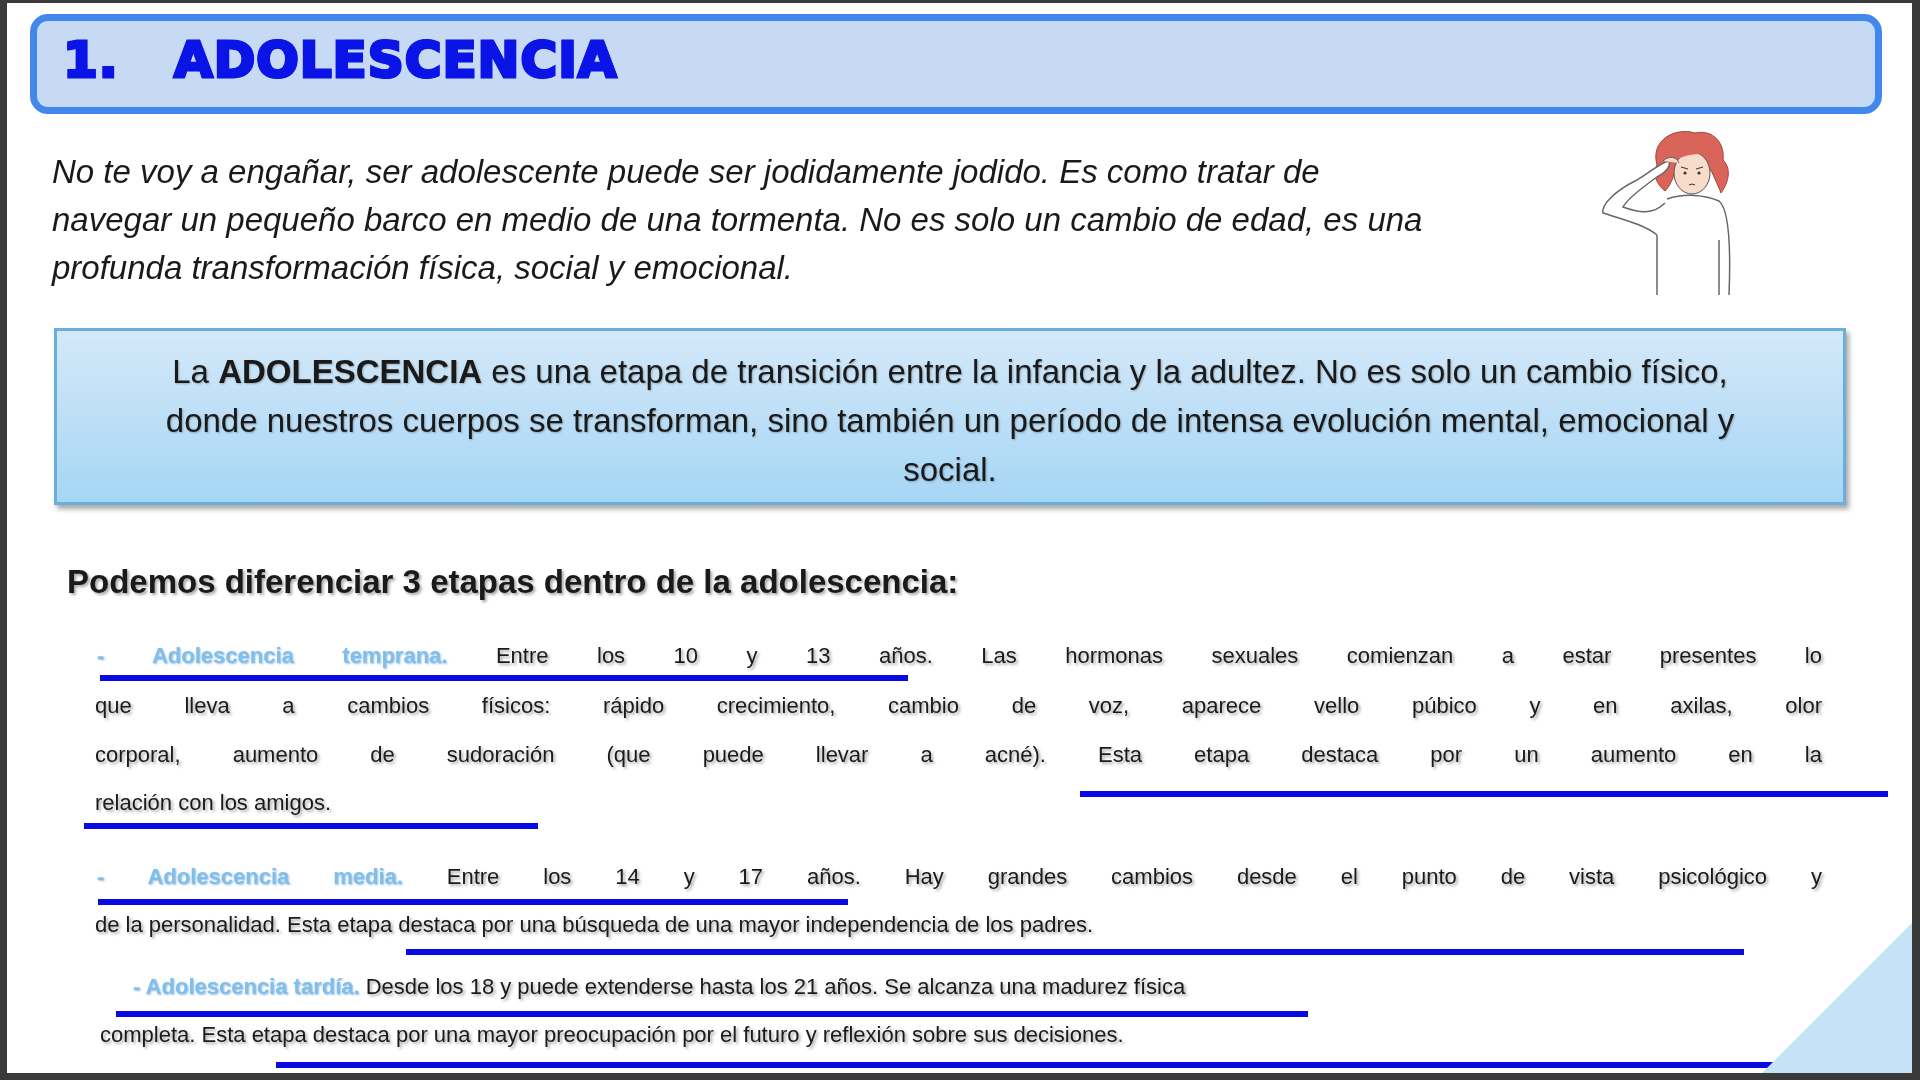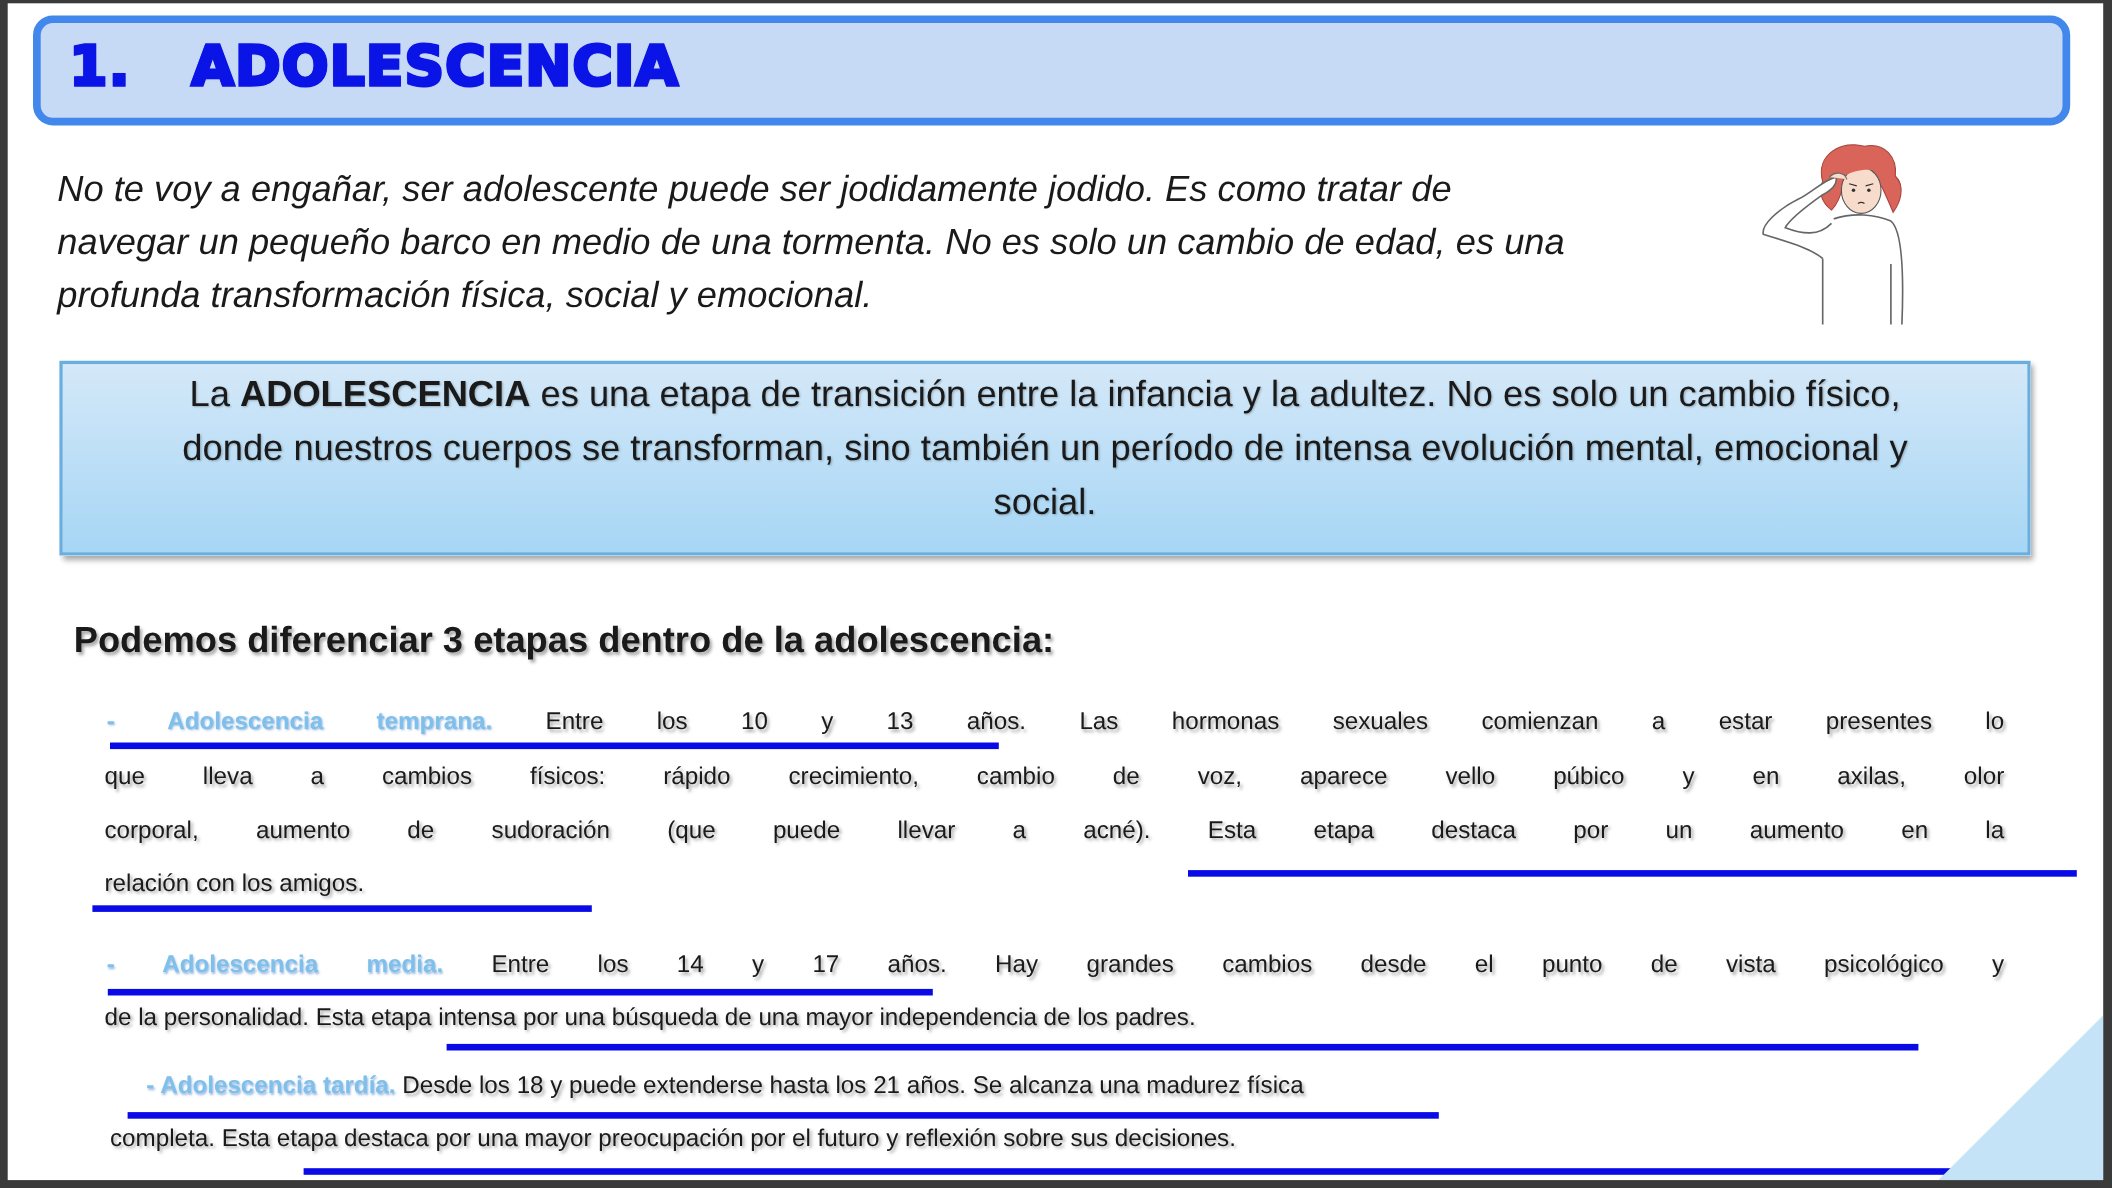--- a/index.html
+++ b/index.html
@@ -29,21 +29,21 @@
     font-style:italic; font-size:33px; line-height:48px; color:#1a1a1a;
   }
   .intro .line { display:block; white-space:nowrap; }
   .illustration { position:absolute; left:1588px; top:122px; width:170px; height:175px; }
   .def-box {
     position:absolute; left:47px; top:325px; width:1792px; height:177px;
     background:linear-gradient(#d4e8f8, #a6d6f5);
     border:3px solid #6aaedd; box-sizing:border-box;
     box-shadow: 3px 4px 5px rgba(0,0,0,0.35);
     text-align:center; font-size:33px; line-height:49px; color:#1a1a1a;
-    padding-top:2px;
+    padding-top:16px;
   }
   .def-box .line { display:block; white-space:nowrap; text-shadow: 1px 1px 2px rgba(0,0,0,0.25); }
   .def-box b { font-weight:bold; }
   .stages-intro {
     position:absolute; left:60px; top:560px; font-size:33px; color:#1a1a1a;
     text-shadow: 2px 2px 3px rgba(0,0,0,0.35);
     white-space:nowrap;
     font-weight:bold;
   }
   .stage-line {
@@ -109,21 +109,21 @@
   <div class="stage-line justify" style="left:90px; top:633px; width:1725px;"><span class="stage-label">- Adolescencia temprana.</span><span> Entre los 10 y 13 años. Las hormonas sexuales comienzan a estar presentes lo</span></div>
   <div class="uline" style="left:93px; top:672px; width:808px;"></div>
   <div class="stage-line justify" style="left:88px; top:683px; width:1727px;">que lleva a cambios físicos: rápido crecimiento, cambio de voz, aparece vello púbico y en axilas, olor</div>
   <div class="stage-line justify" style="left:88px; top:732px; width:1727px;">corporal, aumento de sudoración (que puede llevar a acné). Esta etapa destaca por un aumento en la</div>
   <div class="uline" style="left:1073px; top:788px; width:808px;"></div>
   <div class="stage-line" style="left:88px; top:780px;">relación con los amigos.</div>
   <div class="uline" style="left:77px; top:820px; width:454px;"></div>
 
   <div class="stage-line justify" style="left:90px; top:854px; width:1725px;"><span class="stage-label">- Adolescencia media.</span><span> Entre los 14 y 17 años. Hay grandes cambios desde el punto de vista psicológico y</span></div>
   <div class="uline" style="left:91px; top:896px; width:750px;"></div>
-  <div class="stage-line" style="left:88px; top:902px;">de la personalidad. Esta etapa intensa por una búsqueda de una mayor independencia de los padres.</div>
+  <div class="stage-line" style="left:88px; top:902px;">de la personalidad. Esta etapa destaca por una búsqueda de una mayor independencia de los padres.</div>
   <div class="uline" style="left:399px; top:946px; width:1338px;"></div>
 
   <div class="stage-line" style="left:98px; top:964px;margin-left:28px;"><span class="stage-label">- Adolescencia tardía.</span><span> Desde los 18 y puede extenderse hasta los 21 años. Se alcanza una madurez física</span></div>
   <div class="uline" style="left:109px; top:1008px; width:1192px;"></div>
   <div class="stage-line" style="left:93px; top:1012px;">completa. Esta etapa destaca por una mayor preocupación por el futuro y reflexión sobre sus decisiones.</div>
   <div class="uline" style="left:269px; top:1059px; width:1508px;"></div>
 
   <div class="corner"></div>
   <div class="page-num">46</div>
 </div>

